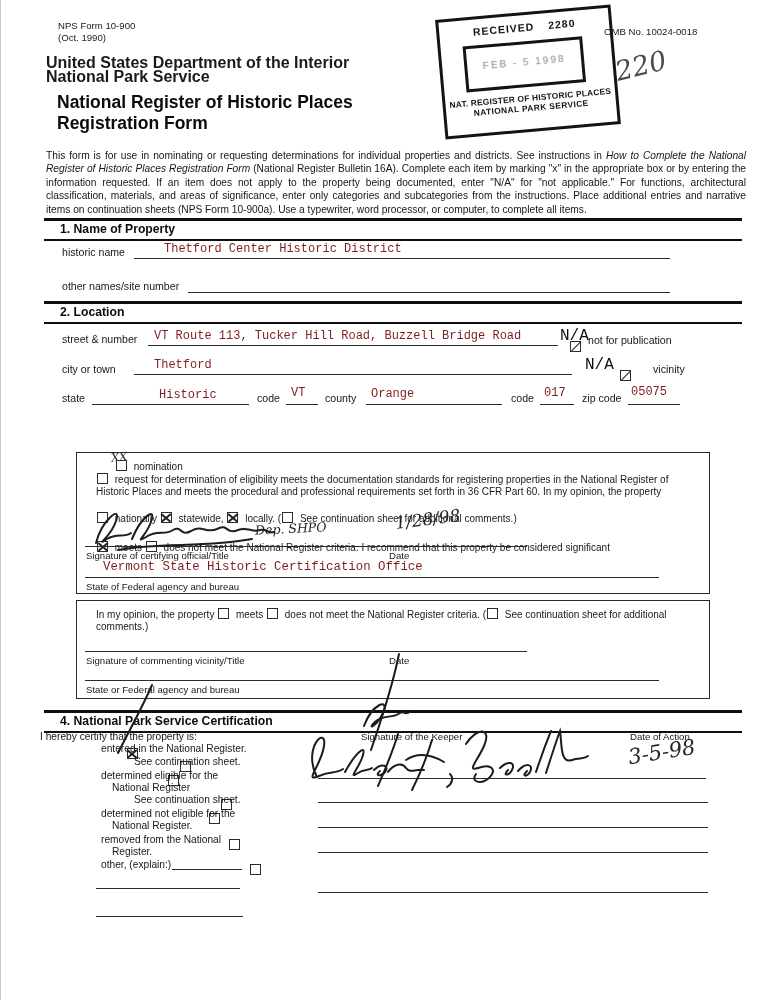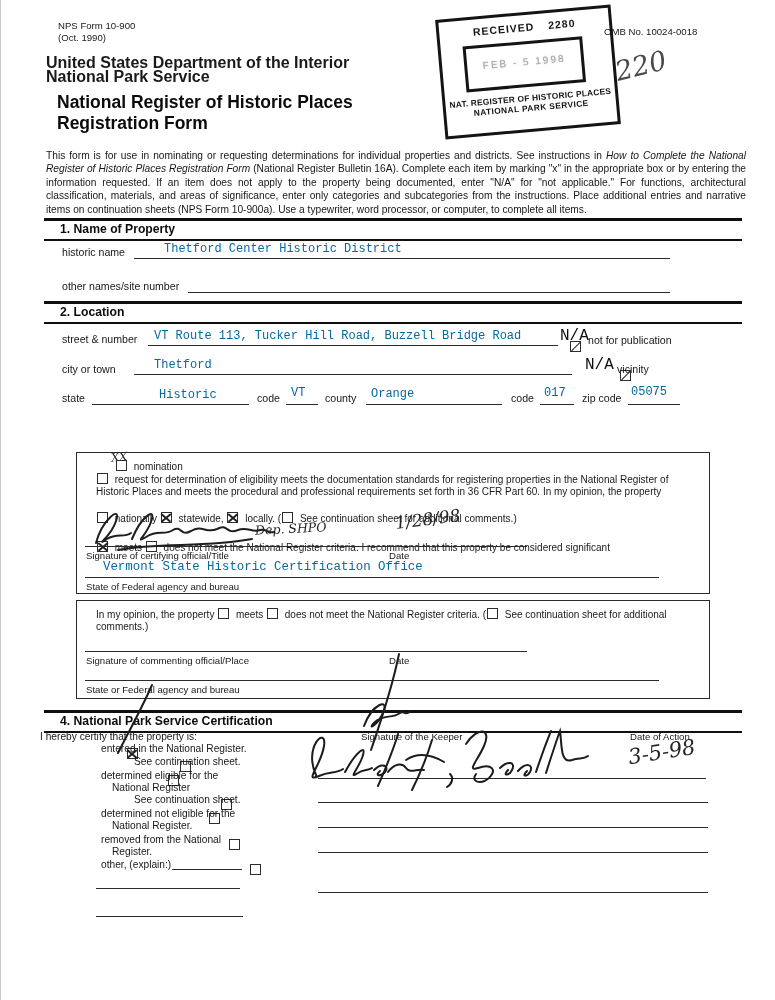--- a/index.html
+++ b/index.html
@@ -7,21 +7,21 @@
     position:relative;width:775px;height:1000px;background:#ffffff;
     font-family:"Liberation Sans","DejaVu Sans",sans-serif;color:#1a1a1a;
     overflow:hidden;margin:0 auto;
   }
   .abs{position:absolute;}
   .scan-edge{position:absolute;left:0;top:0;width:1px;height:100%;background:#c9c9c9;}
   .tiny{font-size:9.6px;color:#181818;}
   .lbl{font-size:10.6px;color:#181818;}
   .body-txt{font-size:10.2px;color:#161616;}
   .bold{font-weight:bold;}
-  .mono{font-family:"Liberation Mono","DejaVu Sans Mono",monospace;font-size:12px;color:#0369a1;white-space:pre;}
+  .mono{font-family:"Liberation Mono","DejaVu Sans Mono",monospace;font-size:12px;color:#7f1d1d;white-space:pre;}
   .mono-sm{font-family:"Liberation Mono","DejaVu Sans Mono",monospace;font-size:16px;color:#0e0e0e;white-space:pre;}
   .uline{border-bottom:1.4px solid #2b2b2b;height:0;}
   .sechead{
     position:absolute;left:44px;width:698px;
     border-top:3.5px solid #0f0f0f;border-bottom:2px solid #0f0f0f;
     font-weight:bold;font-size:12.2px;color:#0c0c0c;
     padding:1px 0 3px 16px;box-sizing:border-box;
   }
   .certbox{position:absolute;left:76px;width:632px;border:1.6px solid #2a2a2a;background:transparent;}
   .bline{position:absolute;font-size:10px;color:#191919;white-space:nowrap;}
@@ -110,21 +110,21 @@
   <div class="abs uline" style="left:148px;top:345px;width:410px;"></div>
   <span class="abs mono-sm" style="left:560px;top:327px;">N/A</span>
   <span class="abs cb slash" style="left:569px;top:337px;"></span>
   <span class="abs lbl" style="left:588px;top:334px;">not for publication</span>
 
   <span class="abs lbl" style="left:62px;top:363px;">city or town</span>
   <span class="abs mono" style="left:154px;top:358px;">Thetford</span>
   <div class="abs uline" style="left:134px;top:374px;width:438px;"></div>
   <span class="abs mono-sm" style="left:585px;top:356px;">N/A</span>
   <span class="abs cb slash" style="left:599px;top:366px;"></span>
-  <span class="abs lbl" style="left:617px;top:363px;">vicinity</span>
+  <span class="abs lbl" style="left:653px;top:363px;">vicinity</span>
 
   <span class="abs lbl" style="left:62px;top:392px;">state</span>
   <div class="abs uline" style="left:92px;top:404px;width:157px;"></div>
   <span class="abs mono" style="left:159px;top:388px;">Historic</span>
   <span class="abs lbl" style="left:257px;top:392px;">code</span>
   <div class="abs uline" style="left:286px;top:404px;width:32px;"></div>
   <span class="abs mono" style="left:291px;top:386px;">VT</span>
   <span class="abs lbl" style="left:325px;top:392px;">county</span>
   <div class="abs uline" style="left:366px;top:404px;width:136px;"></div>
   <span class="abs mono" style="left:371px;top:387px;">Orange</span>
@@ -178,21 +178,21 @@
     <div class="bline" style="left:19px;top:7px;">
       <span>In my opinion, the property</span>
       <span class="cb"></span>
       <span>meets</span>
       <span class="cb"></span>
       <span>does not meet the National Register criteria. (</span><span class="cb"></span>
       <span>See continuation sheet for additional</span>
     </div>
     <div class="bline" style="left:19px;top:20px;">comments.)</div>
     <div class="uline" style="position:absolute;left:8px;top:50px;width:442px;"></div>
-    <span class="tiny" style="position:absolute;left:9px;top:54px;">Signature of commenting official/Place</span>
+    <span class="tiny" style="position:absolute;left:9px;top:54px;">Signature of commenting vicinity/Title</span>
     <span class="tiny" style="position:absolute;left:312px;top:54px;">Date</span>
     <div class="uline" style="position:absolute;left:8px;top:79px;width:574px;"></div>
     <span class="tiny" style="position:absolute;left:9px;top:83px;">State or Federal agency and bureau</span>
   </div>
 
   
   <div class="sechead" style="top:710px;">4. National Park Service Certification</div>
 
   <span class="abs body-txt" style="left:40px;top:731px;">I hereby certify that the property is:</span>
   <span class="abs tiny" style="left:361px;top:731px;">Signature of the Keeper</span>

